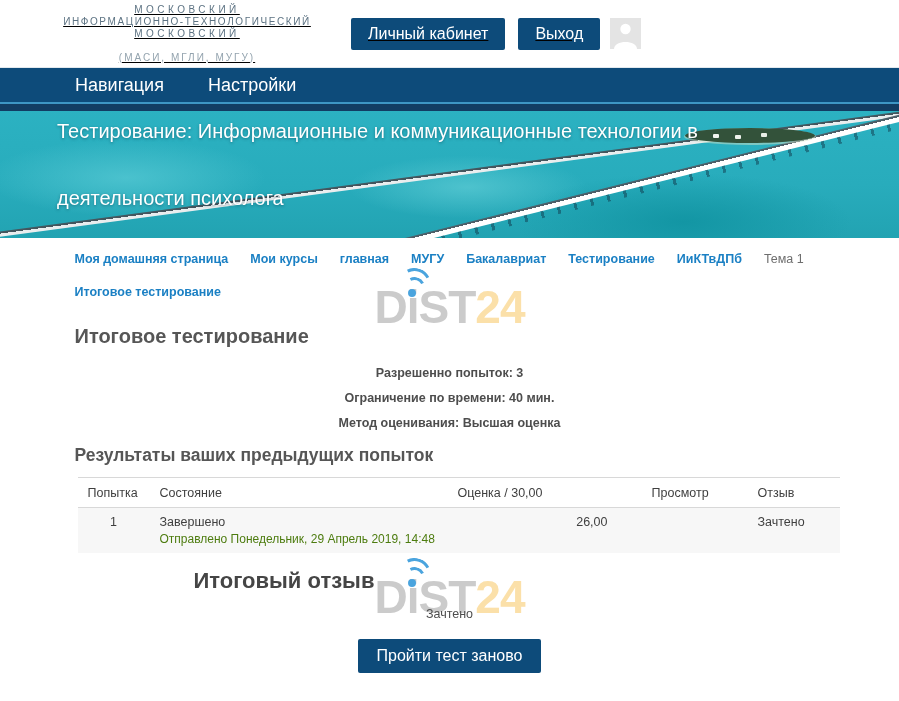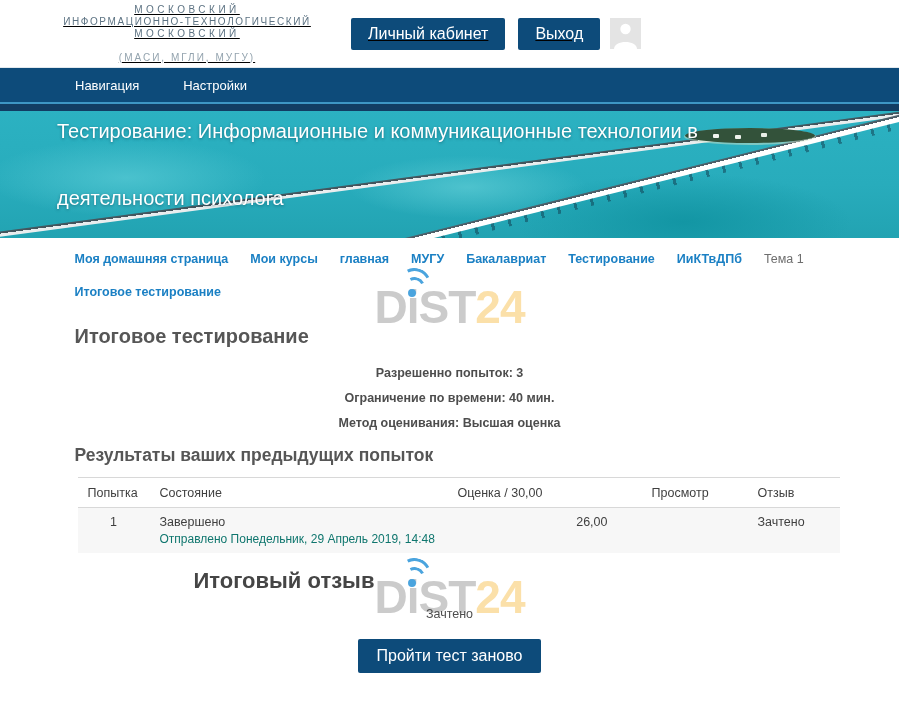--- a/index.html
+++ b/index.html
@@ -27,21 +27,21 @@
   .btn + .btn{margin-left:13px;}
   .avatar{
     width:31px;height:31px;background:#e4e4e4;margin-left:10px;cursor:pointer;
     display:flex;align-items:flex-end;justify-content:center;overflow:hidden;
   }
   
   .navbar{
     height:34px;background:#0d4b7a;border-bottom:2px solid #3e96c4;
     display:flex;align-items:center;padding-left:75px;
   }
-  .navbar a{color:#fff;font-size:13px;text-decoration:none;margin-right:44px;cursor:pointer;}
+  .navbar a{color:#fff;font-size:18px;text-decoration:none;margin-right:44px;cursor:pointer;}
   
   .hero{
     position:relative;height:134px;overflow:hidden;
     background:
       linear-gradient(180deg,#123d63 0px,#123d63 7px,rgba(18,61,99,0) 7px),
       radial-gradient(ellipse 200px 55px at 14% 55%,rgba(83,199,210,.8) 0%,rgba(83,199,210,0) 70%),
       radial-gradient(ellipse 240px 70px at 76% 88%,rgba(17,148,162,.9) 0%,rgba(17,148,162,0) 70%),
       radial-gradient(ellipse 170px 45px at 52% 62%,rgba(94,204,213,.7) 0%,rgba(94,204,213,0) 70%),
       linear-gradient(180deg,#2cb2c2 0%,#28acbc 60%,#22a3b2 100%);
   }
@@ -87,21 +87,21 @@
     border-top:1px solid #d8d8d8;border-bottom:1px solid #d8d8d8;
   }
   table.attempts td{padding:7px 10px;vertical-align:top;}
   table.attempts tbody tr{background:#f7f7f7;}
   .col-attempt{width:52px;text-align:center;}
   td.col-attempt{text-align:center;}
   .col-grade{width:150px;text-align:right;padding-right:28px !important;}
   td.col-grade{padding-right:34px !important;}
   .col-review{width:86px;}
   .col-feedback{width:72px;}
-  .state-detail{font-size:12px;color:#0f766e;margin-top:3px;}
+  .state-detail{font-size:12px;color:#4d7c0f;margin-top:3px;}
   
   .grade-summary{margin:27px 0 0 126px;font-size:17.5px;font-weight:bold;color:#454545;position:relative;z-index:2;}
   .feedback-heading{margin:15px 0 0 126px;font-size:22px;font-weight:bold;color:#454545;position:relative;z-index:2;padding-left:8px;}
   .feedback-value{text-align:center;margin-top:13px;font-size:12.5px;color:#4d4d4d;position:relative;z-index:2;}
   .retry-wrap{text-align:center;margin-top:18px;position:relative;z-index:2;}
   .retry-wrap .btn{padding:8px 19px;}
   
   .watermark{
     position:absolute;left:50%;transform:translateX(-50%);z-index:1;
     font-size:46px;font-weight:bold;letter-spacing:-1px;color:#cbcbcb;white-space:nowrap;

